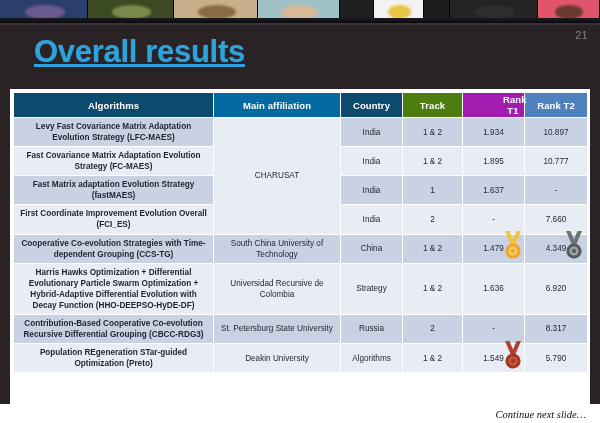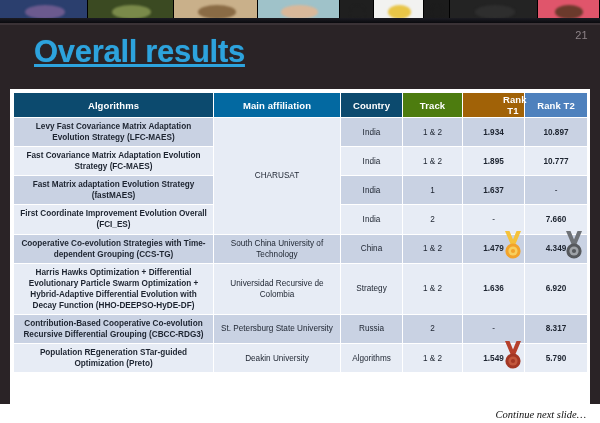--- a/index.html
+++ b/index.html
@@ -116,21 +116,21 @@
     line-height: 1.42;
   }
   td.aff {
     font-weight: normal;
     font-size: 8.2px;
     color: #222a36;
   }
   td.aff-merge {
     background: #e7ecf5 !important;
   }
-  td.num { font-weight: bold; font-size: 9px; margin-top: 48px; }
+  td.num { font-weight: normal; font-size: 9px; margin-top: 48px; }
   td.plain { font-weight: normal; font-size: 8.6px; }
   td.rankcell { position: relative; }
   .rank-inner {
     display: inline-block;
     position: relative;
   }
 
   
   .medal {
     position: absolute;
@@ -207,21 +207,21 @@
         <col class="c-track">
           <col class="c-t1">
           <col class="c-t2">
       </colgroup>
       <thead>
         <tr>
           <th style="background: #0c4a6e; margin-left: 44px;">Algorithms</th>
           <th style="background: #0369a1;">Main affiliation</th>
           <th style="background: #0c4a6e;">Country</th>
           <th style="background: #4d7c0f;">Track</th>
-          <th style="background: #a16207; padding-left: 40px;">Rank T1</th>
+          <th style="background: #a21caf; padding-left: 40px;">Rank T1</th>
           <th style="background: rgb(78, 129, 189);">Rank T2</th>
         </tr>
       </thead>
       <tbody id="results-body">
           <tr class="band-dark">
             <td class="algo">Levy Fast Covariance Matrix Adaptation Evolution Strategy (LFC-MAES)</td>
             <td class="aff aff-merge" rowspan="4">CHARUSAT</td>
             <td class="plain">India</td>
             <td class="plain">1 &amp; 2</td>
             <td class="num rankcell"><span class="rank-inner">1.934</span></td>

